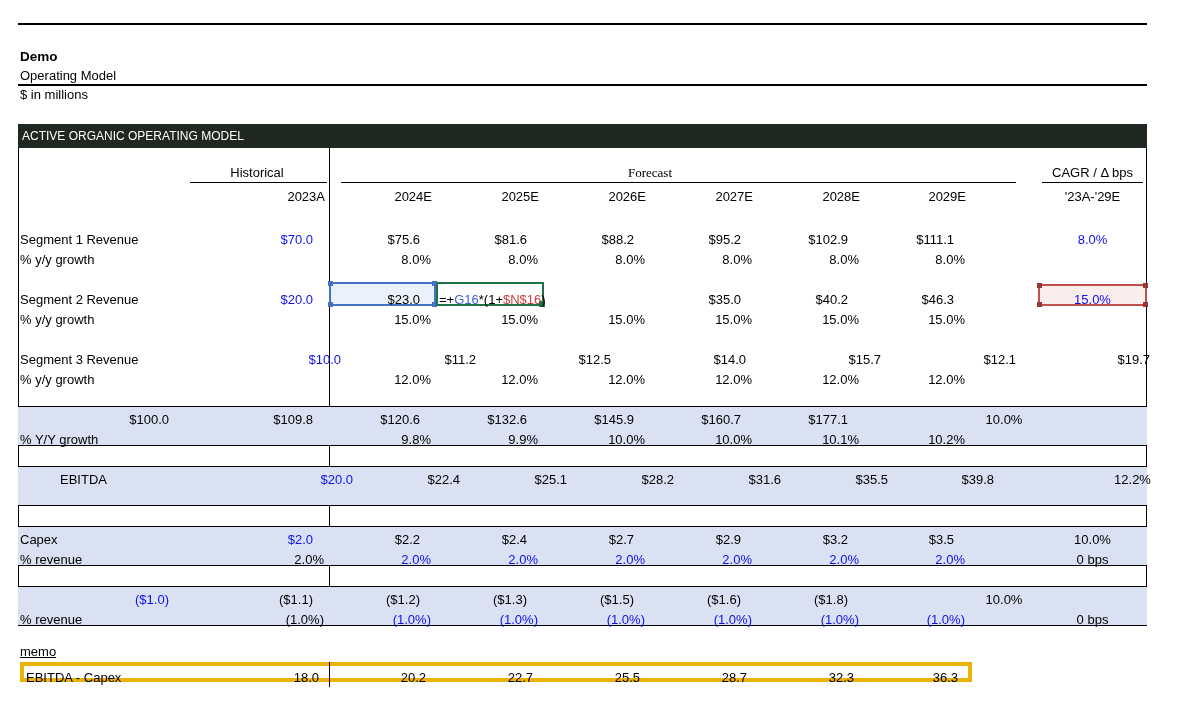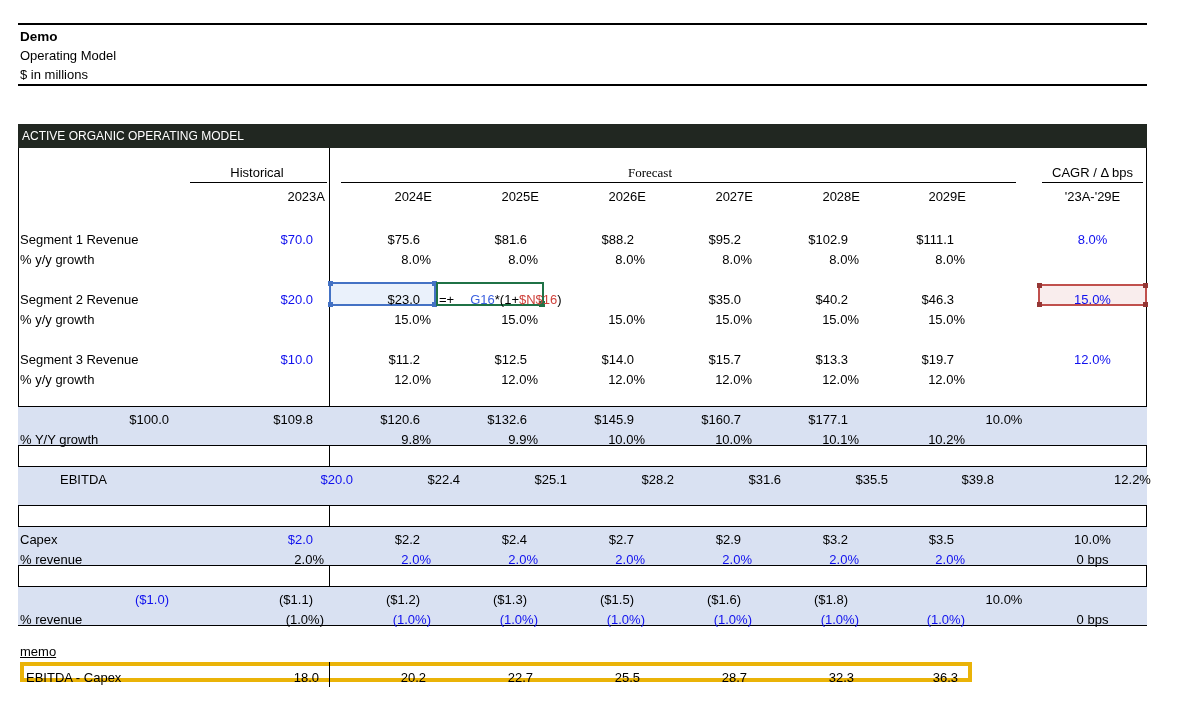--- a/index.html
+++ b/index.html
@@ -1,20 +1,20 @@
 <!DOCTYPE html>
 <html><head>
 <meta charset="utf-8">
 <style>
   html,body{margin:0;padding:0;background:#ffffff;}
   .page{position:relative;width:1184px;height:704px;background:#fff;overflow:hidden;
         font-family:"Liberation Sans",sans-serif;color:#000;}
   .rule{position:absolute;left:18px;width:1129px;height:2px;background:#000;}
   .titleblock{position:absolute;left:20px;top:27px;}
-  .t1{font-size:13.5px;font-weight:bold;line-height:19px;}
+  .t1{font-size:13.5px;font-weight:bold;line-height:19px;margin-top:20px;}
   .t2,.t3{font-size:13px;line-height:19px;}
   .banner{position:absolute;left:18px;top:124px;width:1129px;height:24px;background:#212721;
           color:#fff;font-size:12px;line-height:24px;padding-left:4px;box-sizing:border-box;}
   .sheet{position:absolute;left:18px;top:148px;width:1129px;height:556px;font-size:13px;}
   .vline{position:absolute;top:0;width:1px;height:478px;background:#000;}
   .underline{position:absolute;top:34px;height:1px;background:#000;}
   .grp{position:absolute;top:16px;height:18px;line-height:18px;text-align:center;}
   .yearrow,.sheet-row{position:absolute;left:0;width:1129px;height:20px;display:grid;
     grid-template-columns:167px 144px 107px 107px 107px 107px 107px 106px 68px 109px;
     line-height:20px;}
@@ -30,21 +30,21 @@
         border-top:1px solid #000;border-bottom:1px solid #000;box-sizing:border-box;}
   .refbox{position:absolute;box-sizing:border-box;}
   .box-blue{border:2px solid #4472c4;background:#eaf1fb;}
   .box-green{border:2px solid #1f7246;background:#ffffff;}
   .box-red{border:2px solid #c0504d;background:#f9eded;}
   .h{position:absolute;width:5px;height:5px;}
   .hb{background:#4472c4;} .hr{background:#953735;} .hg{background:#1f7246;width:6px;height:6px;}
   .h.tl{left:-3px;top:-3px;} .h.tr{right:-3px;top:-3px;}
   .h.bl{left:-3px;bottom:-3px;} .h.br{right:-3px;bottom:-3px;}
   .formula-cell{text-align:left;padding-left:3px;overflow:visible;}
-  .fk{color:#000;} .fb{color:#3a5fdf;margin-left:16px;} .fr{color:#ce423b;}
+  .fk{color:#000;} .fb{color:#3a5fdf;} .fr{color:#ce423b;}
   .memo-head{position:absolute;left:2px;top:496px;text-decoration:underline;line-height:16px;}
   .memo-box{position:absolute;left:2px;top:514px;width:952px;height:20px;border:4px solid #eab308;
     box-sizing:border-box;display:grid;
     grid-template-columns:167px 144px 107px 107px 107px 107px 107px 104px;line-height:23px;}
   .memo-div{position:absolute;left:311px;top:514px;width:1px;height:25px;background:#000;}
   .rows-layer{position:absolute;left:0;top:0;width:1129px;height:556px;}
 </style>
 </head>
 <body>
 
@@ -149,28 +149,28 @@
           <div class="cell pct"></div>
           <div class="cell pct">15.0%</div>
           <div class="cell pct">15.0%</div>
           <div class="cell pct">15.0%</div>
           <div class="cell pct">15.0%</div>
           <div class="cell pct">15.0%</div>
           <div class="cell pct">15.0%</div>
           <div class="cell"></div>
           <div class="cell ctr"></div>
         </div>
-        <div class="sheet-row" style="top: 202px;">
+        <div class="sheet-row" style="top: 202px; gap: 28px;">
           <div class="cell lab">Segment 3 Revenue</div>
           <div class="cell dol blue">$10.0</div>
           <div class="cell dol">$11.2</div>
           <div class="cell dol">$12.5</div>
           <div class="cell dol">$14.0</div>
           <div class="cell dol">$15.7</div>
-          <div class="cell dol">$13.3</div>
+          <div class="cell dol">$12.1</div>
           <div class="cell dol">$19.7</div>
           <div class="cell"></div>
           <div class="cell ctr blue">12.0%</div>
         </div>
         <div class="sheet-row" style="top: 222px;">
           <div class="cell lab">% y/y growth</div>
           <div class="cell pct"></div>
           <div class="cell pct">12.0%</div>
           <div class="cell pct">12.0%</div>
           <div class="cell pct">12.0%</div>

